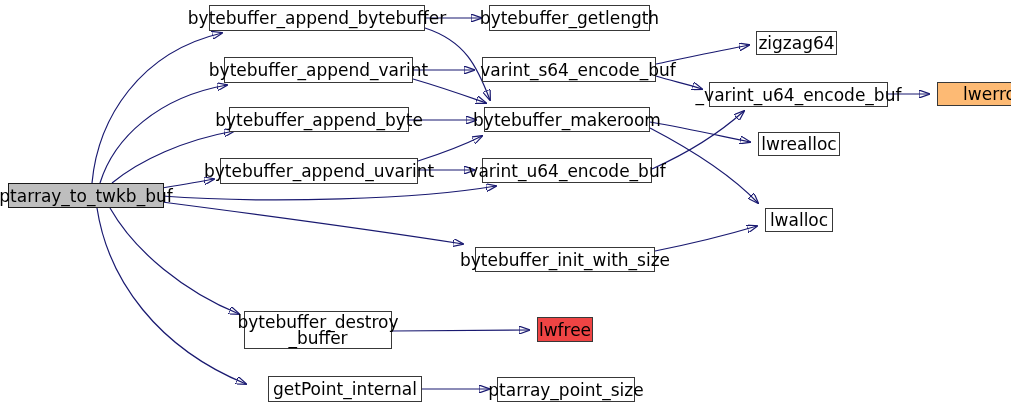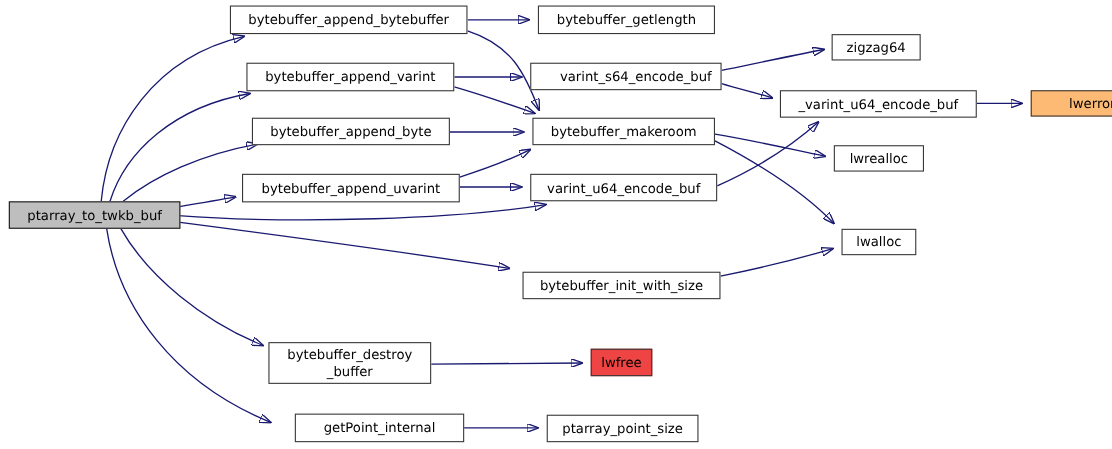--- a/index.html
+++ b/index.html
@@ -12,21 +12,21 @@
   }
   .edges{position:absolute;left:0;top:0;width:1011px;height:408px;}
   .edges path{fill:none;stroke:var(--edge,#191970);stroke-width:1.2;}
   .node{
     position:absolute;box-sizing:border-box;
     border:1px solid #383838;
     background:#ffffff;
     color:#000000;
     display:flex;align-items:center;justify-content:center;
     text-align:center;
-    font-size:12px;line-height:16px;
+    font-size:17px;line-height:16px;
     white-space:pre-line;
     padding:0 2px;
     cursor:pointer;
   }
   .node.root{background:#bebebe;border-color:#1a1a1a;cursor:default;}
 </style>
 </head>
 <body>
 
 <div class="canvas" style="--edge: #191970; background: rgb(255, 255, 255);">

